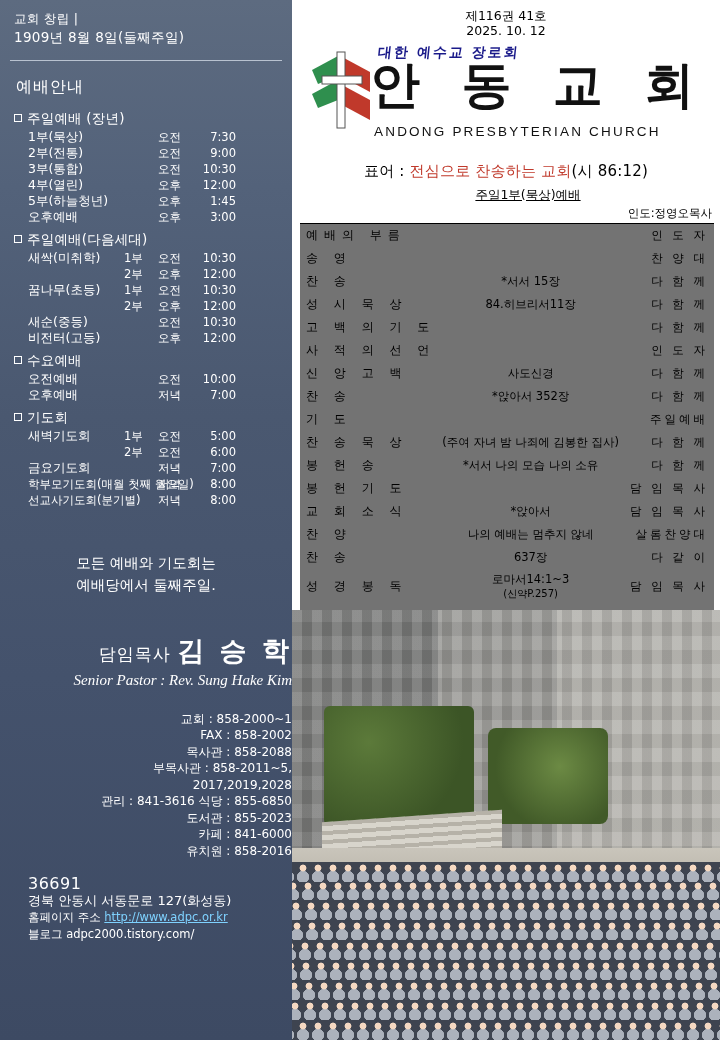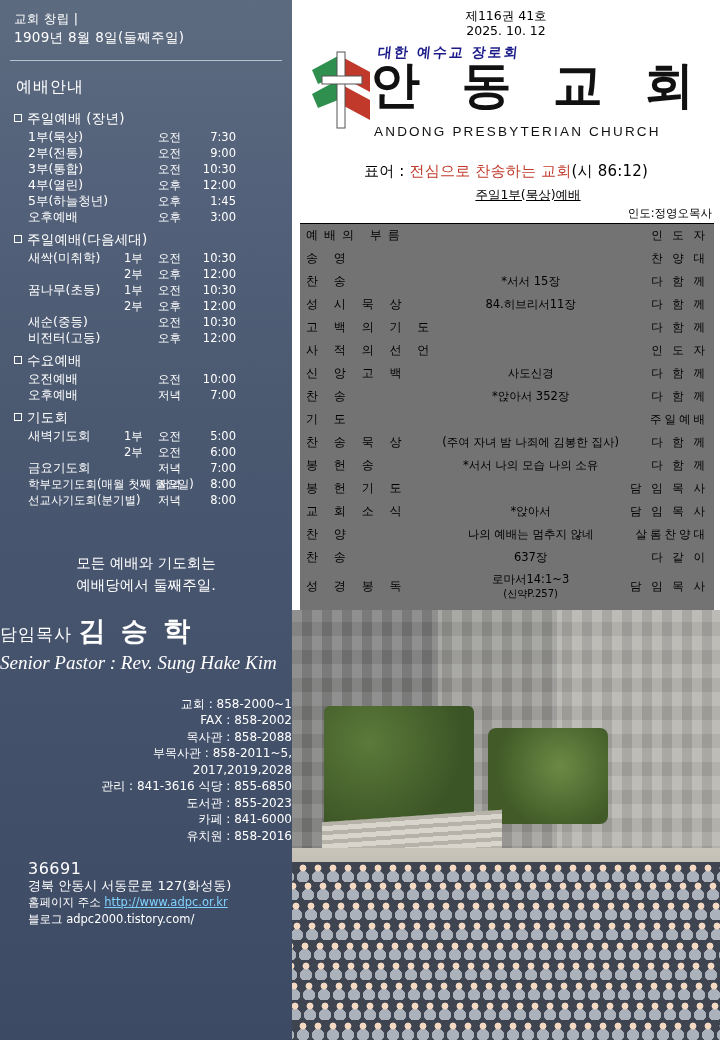--- a/index.html
+++ b/index.html
@@ -80,36 +80,36 @@
   .row .nm.wide { width: 130px; }
   .row .nm.sm { font-size: 11.5px; }
 
   .notice {
     text-align: center;
     font-size: 14.5px;
     line-height: 1.55;
     margin-top: 44px;
   }
   .pastor {
-    text-align: left;
-    margin-top: 16px;
+    text-align: right;
+    margin-top: 36px;
   }
   .pastor .ko {
     font-size: 17px;
     letter-spacing: 1px;
   }
   .pastor .ko b {
     font-size: 27px;
     letter-spacing: 3px;
     font-weight: 700;
   }
   .pastor .en {
     font-family: "Liberation Serif", serif;
     font-style: italic;
-    font-size: 19px;
+    font-size: 15px;
     margin-top: 3px;
   }
   .contacts {
     margin-top: 22px;
     padding-left: 20px;
     font-size: 12px;
     line-height: 16.5px;
     text-align: right;
   }
   .addr {

